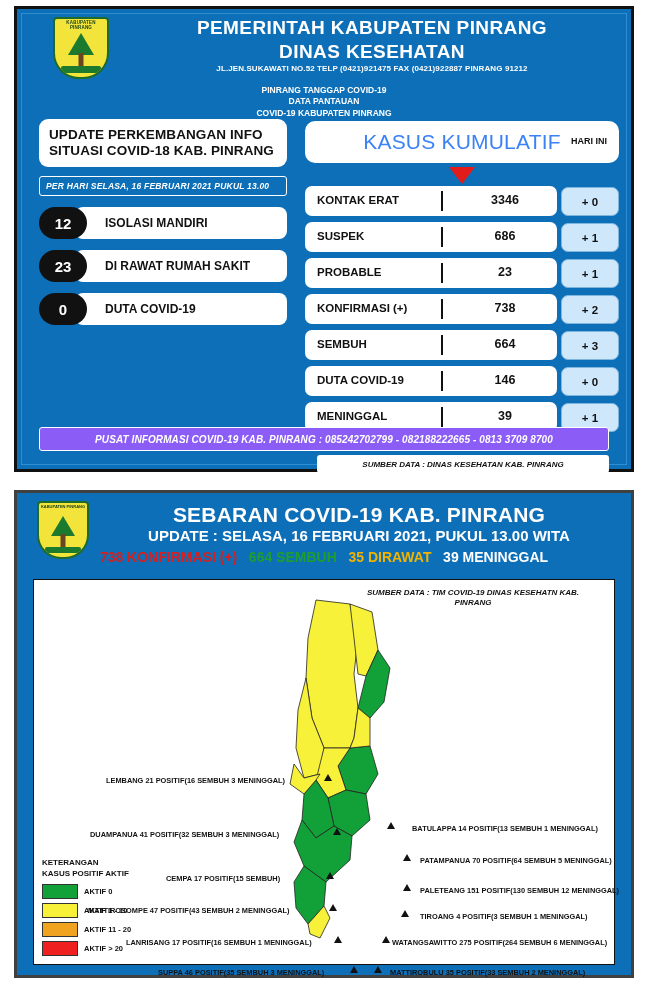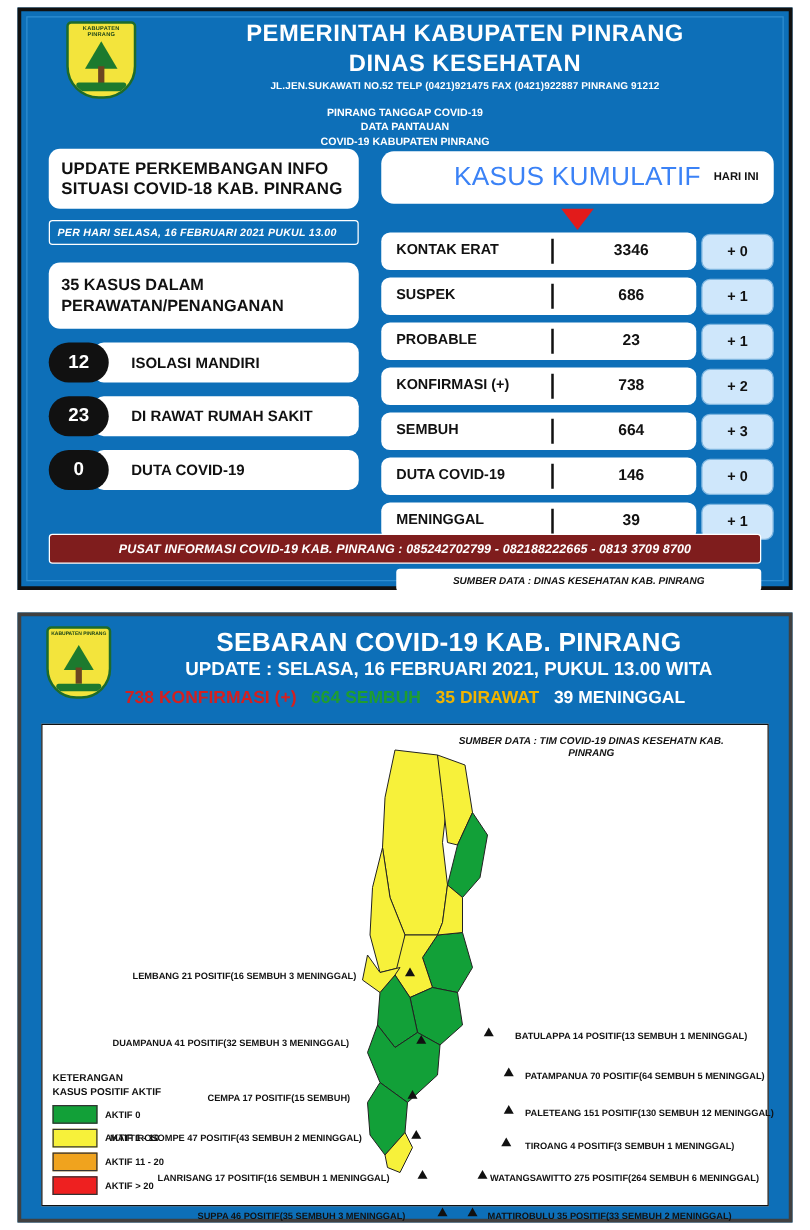--- a/index.html
+++ b/index.html
@@ -36,21 +36,21 @@
   .kum .t{font-size:21px;font-weight:normal;color:#3b82f6;letter-spacing:.2px;}
   .kum .hi{position:absolute;right:12px;top:15px;font-size:9px;font-weight:bold;color:#111;}
   .arrow{margin:4px auto 2px;width:0;height:0;border-left:13px solid transparent;border-right:13px solid transparent;border-top:17px solid #e21b1b;}
   .row{position:relative;height:30px;margin-bottom:6px;}
   .row .rbox{position:absolute;left:0;right:62px;top:0;height:30px;background:#ffffff;border-radius:7px;}
   .row .rname{position:absolute;left:12px;top:8px;font-size:11.5px;font-weight:bold;color:#111;}
   .row .sep{position:absolute;left:136px;top:5px;width:2px;height:20px;background:#111;}
   .row .rval{position:absolute;left:156px;right:70px;top:7px;text-align:center;font-size:12.5px;font-weight:bold;color:#111;}
   .row .delta{position:absolute;right:0;top:1px;width:56px;height:27px;background:#cfe7fb;border:1px solid #7fb6e0;border-radius:7px;font-size:11.5px;font-weight:bold;color:#111;display:flex;align-items:center;justify-content:center;}
 
-  .pusat{position:absolute;left:22px;right:22px;top:418px;height:22px;background:#7f1d1d;border:1px solid #ffffff;border-radius:3px;color:#ffffff;font-size:10px;font-weight:bold;font-style:italic;display:flex;align-items:center;justify-content:center;letter-spacing:.1px;}
+  .pusat{position:absolute;left:22px;right:22px;top:418px;height:22px;background:#8b5cf6;border:1px solid #ffffff;border-radius:3px;color:#ffffff;font-size:10px;font-weight:bold;font-style:italic;display:flex;align-items:center;justify-content:center;letter-spacing:.1px;}
   .sumber1{position:absolute;left:300px;right:22px;top:446px;height:18px;background:#ffffff;border-radius:3px;color:#111;font-size:8px;font-weight:bold;font-style:italic;display:flex;align-items:center;justify-content:center;}
 
   
   .card2{position:absolute;left:14px;top:490px;width:620px;height:488px;background:#0d6fb8;border:3px solid #404040;box-sizing:border-box;}
   .c2head{position:relative;height:78px;}
   .logo2{position:absolute;left:20px;top:8px;width:52px;height:58px;}
   .logo2 .lg{position:absolute;inset:0;background:#f3e43c;border:2px solid #1d6b2a;border-radius:4px 4px 24px 24px;box-sizing:border-box;overflow:hidden;}
   .logo2 .lt{position:absolute;top:1px;left:0;right:0;text-align:center;font-size:4px;color:#123d16;font-weight:bold;}
   .logo2 .tree{position:absolute;left:50%;top:13px;transform:translateX(-50%);width:0;height:0;border-left:12px solid transparent;border-right:12px solid transparent;border-bottom:20px solid #1c7a2e;}
   .logo2 .trunk{position:absolute;left:50%;top:31px;transform:translateX(-50%);width:5px;height:13px;background:#6b4521;}
@@ -97,21 +97,20 @@
       <div class="h4">
         <div>PINRANG TANGGAP COVID-19</div>
         <div>DATA PANTAUAN</div>
         <div>COVID-19 KABUPATEN PINRANG</div>
       </div>
     </div>
 
     <div class="leftcol">
       <div class="wbox upd">UPDATE PERKEMBANGAN INFO SITUASI COVID-18 KAB. PINRANG</div>
       <div class="perhari">PER HARI SELASA,  16 FEBRUARI  2021 PUKUL  13.00</div>
-      <div class="wbox kasus35">35 KASUS DALAM PERAWATAN/PENANGANAN</div>
 
       <div class="pill">
         <div class="lbl">ISOLASI MANDIRI</div>
         <div class="num">12</div>
       </div>
       <div class="pill">
         <div class="lbl">DI RAWAT RUMAH SAKIT</div>
         <div class="num">23</div>
       </div>
       <div class="pill">

